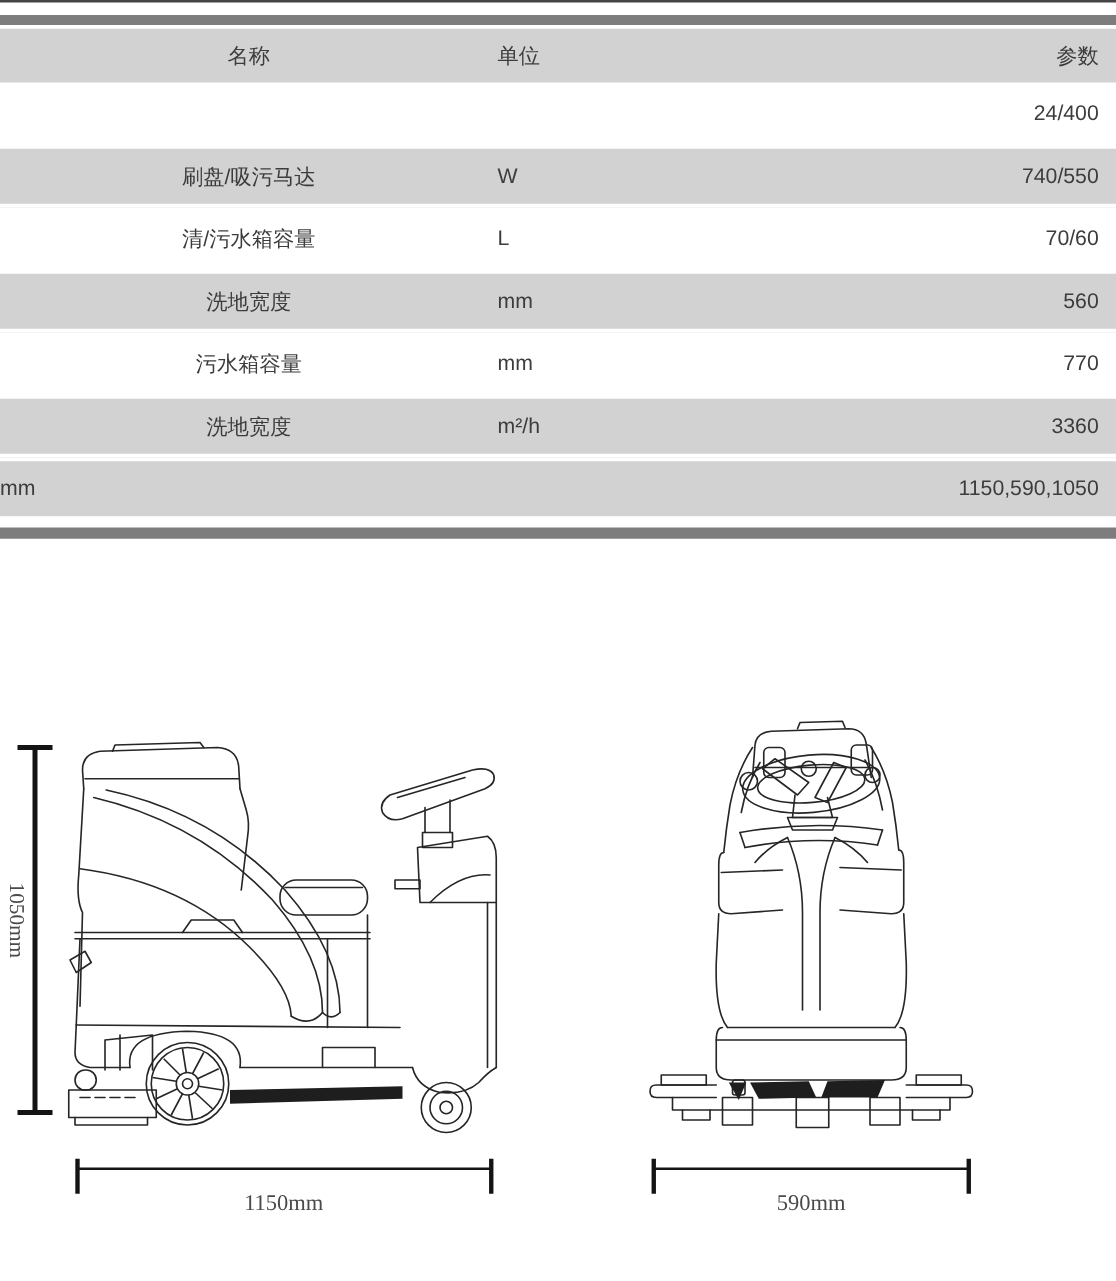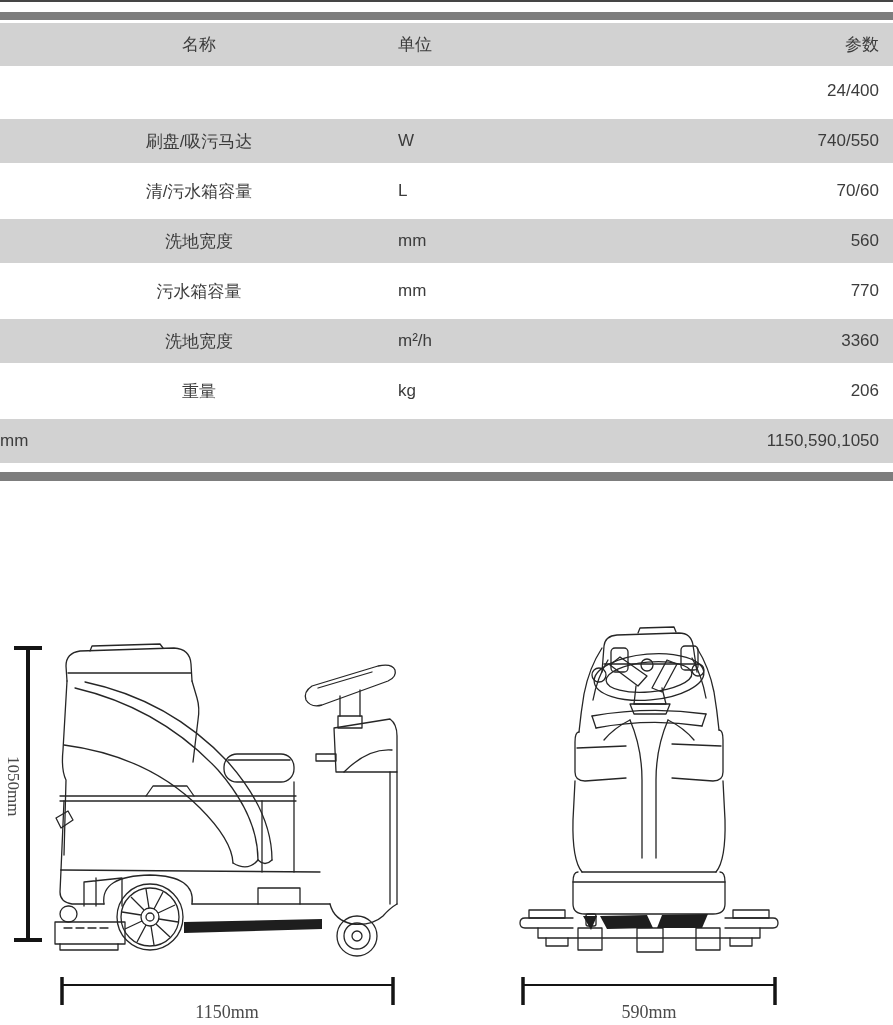--- a/index.html
+++ b/index.html
@@ -76,25 +76,20 @@
   <div class="trow">
     <div class="c-name">污水箱容量</div>
     <div class="c-unit">mm</div>
     <div class="c-value">770</div>
   </div>
   <div class="trow gray">
     <div class="c-name">洗地宽度</div>
     <div class="c-unit">m²/h</div>
     <div class="c-value">3360</div>
   </div>
-  <div class="trow">
-    <div class="c-name">重量</div>
-    <div class="c-unit">kg</div>
-    <div class="c-value">206</div>
-  </div>
   <div class="trow gray">
     <div class="c-unit">mm</div>
     <div class="c-value">1150,590,1050</div>
   </div>
 </div>
 
 <div class="bar bottom"></div>
 
 <div class="drawings">
 

